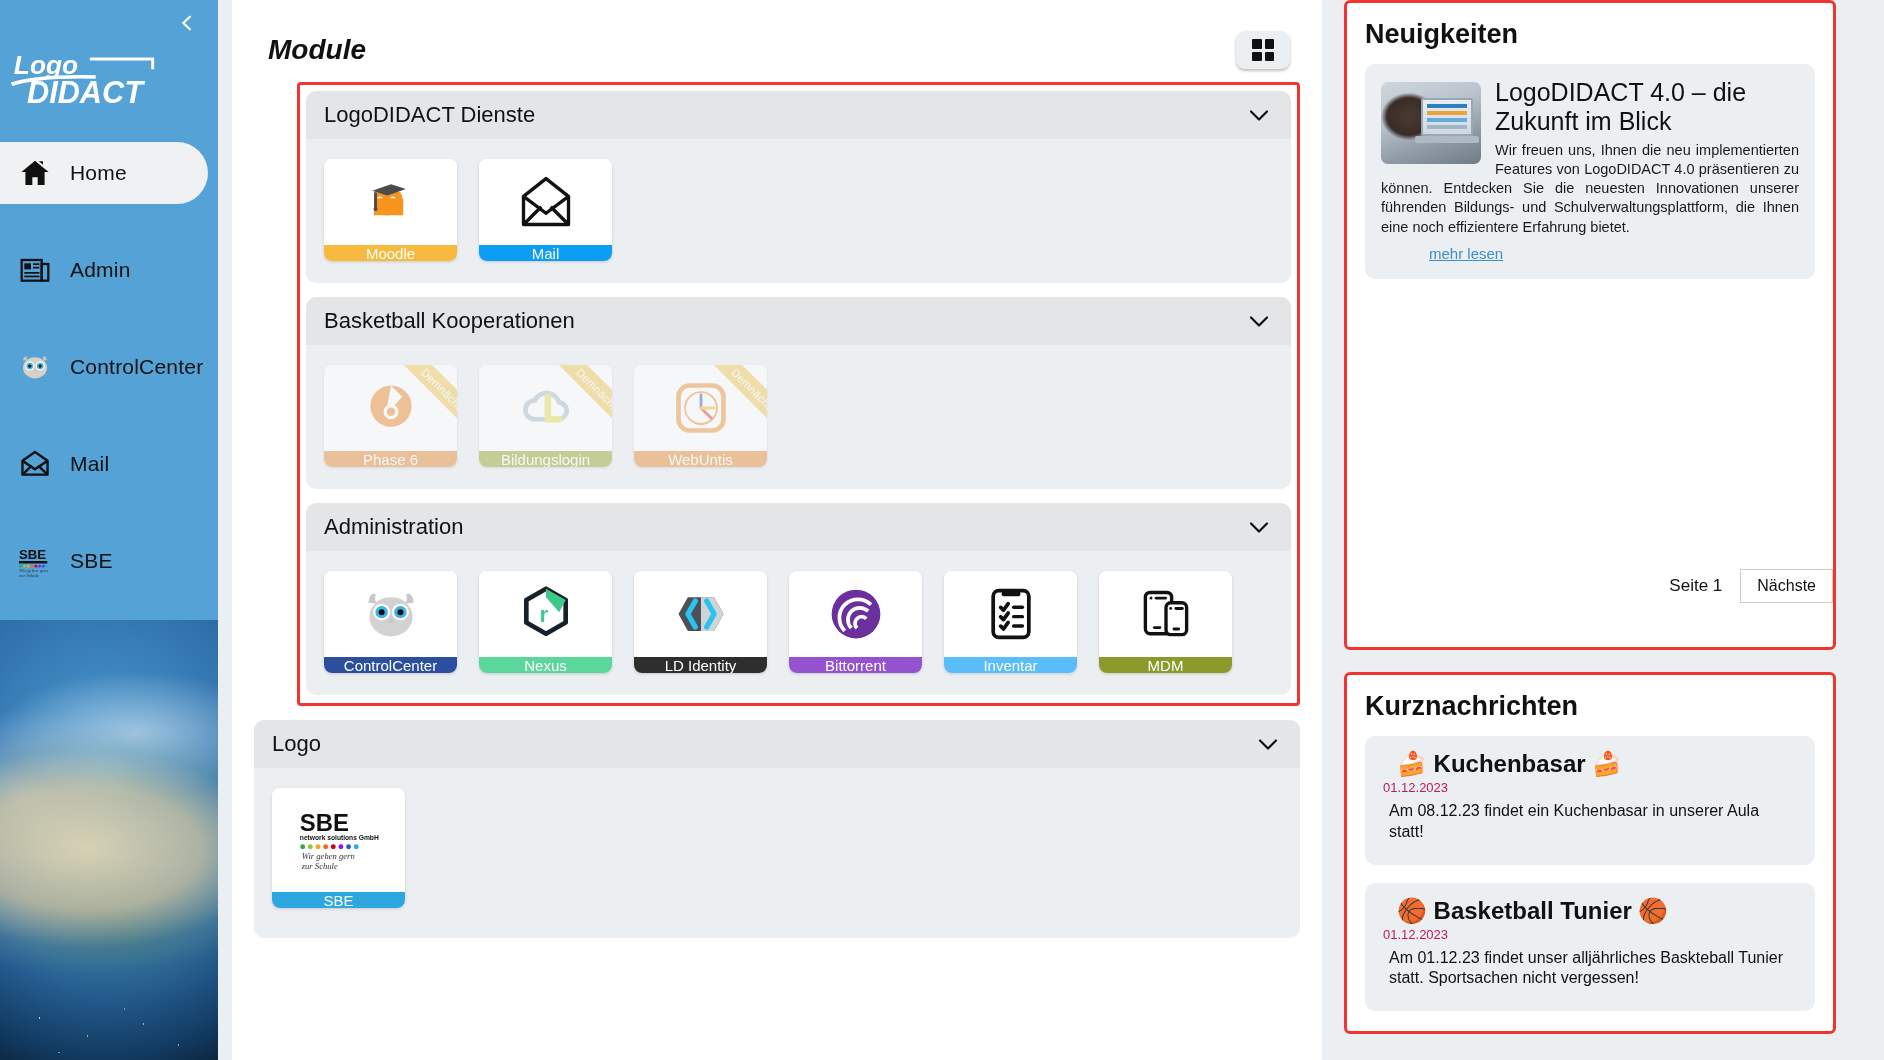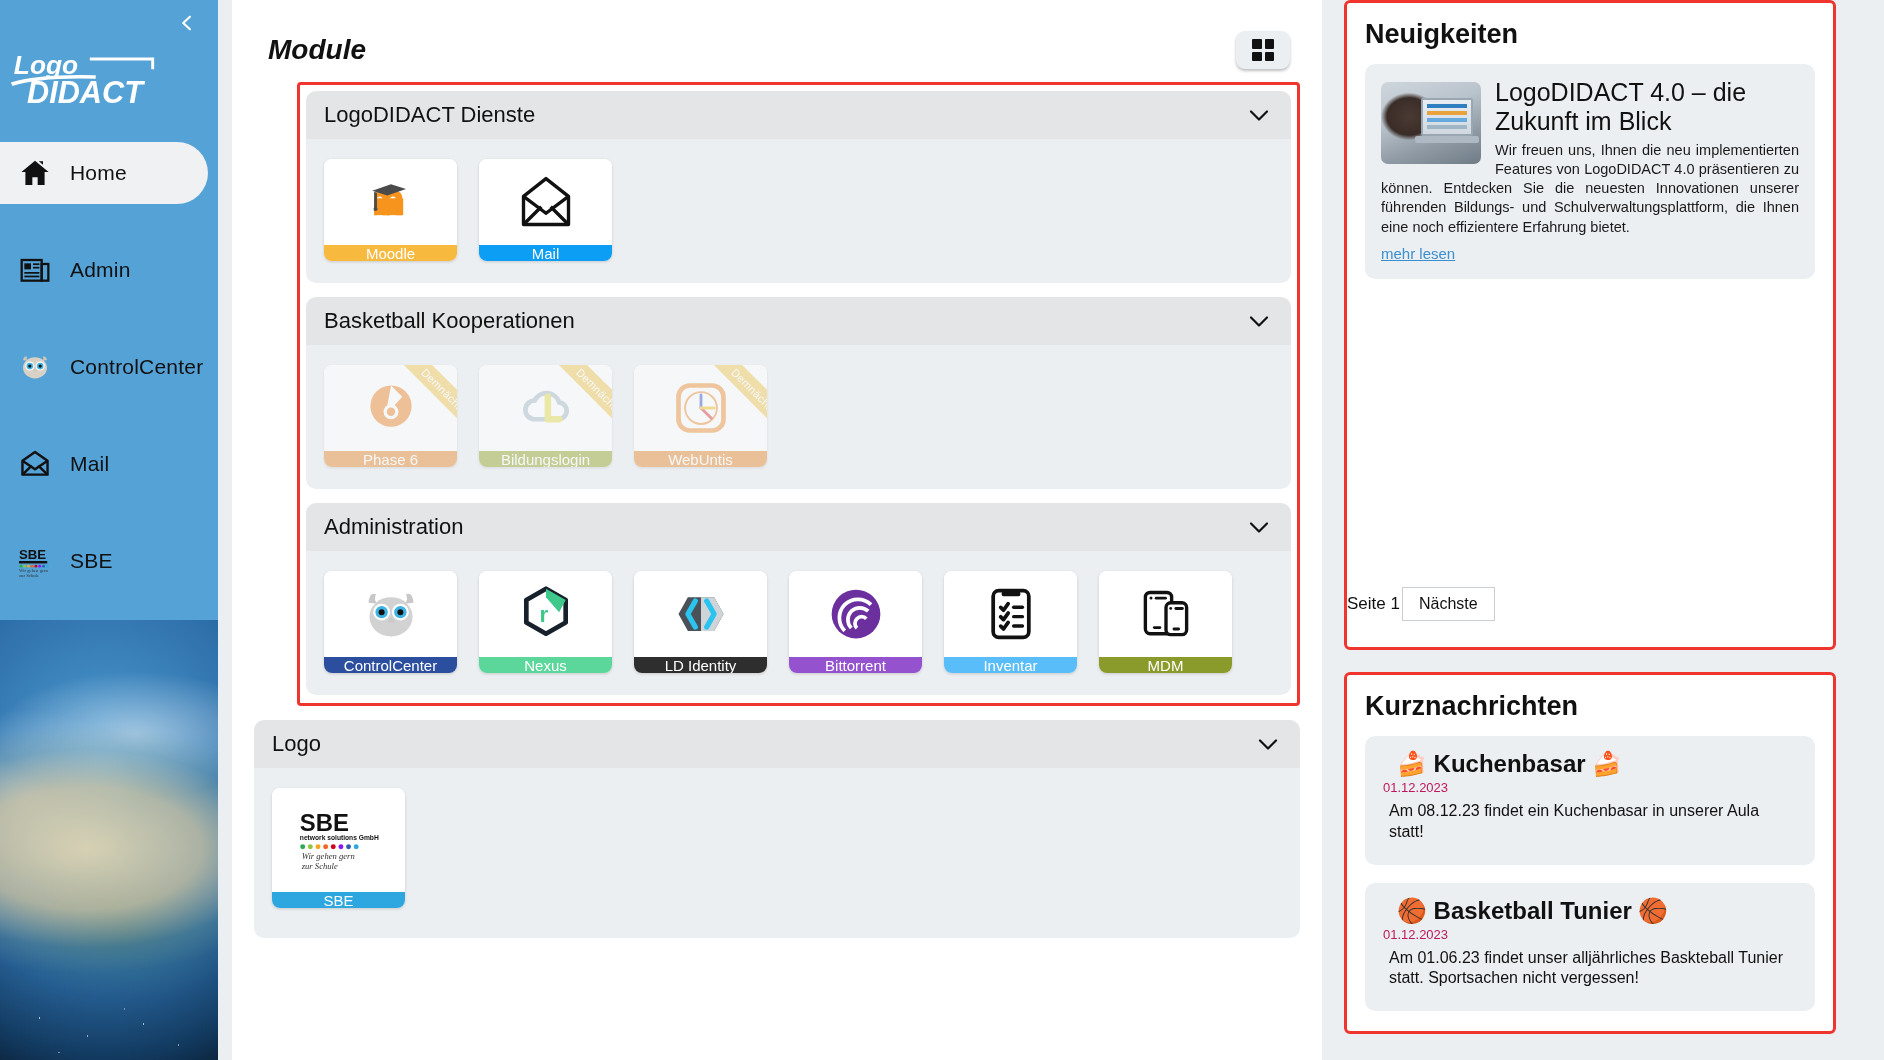--- a/index.html
+++ b/index.html
@@ -193,23 +193,23 @@
     border: 2px solid #9aa6b1; border-radius: 2px;
   }
   .news-thumb .lap i { position:absolute; left:4px; right:4px; height:4px; background:#2f7fc0; }
   .news-thumb .lap i:nth-child(1){ top:4px; }
   .news-thumb .lap i:nth-child(2){ top:11px; background:#e8a33d; }
   .news-thumb .lap i:nth-child(3){ top:18px; background:#66a9dd; }
   .news-thumb .lap i:nth-child(4){ top:25px; background:#9fb6c6; }
   .news-thumb .base { position:absolute; right:2px; top:54px; width:64px; height:7px; background:#aeb9c3; border-radius:2px; }
   .news-headline { font-size: 25px; color: #111; line-height: 1.17; margin: 0 0 4px 0; font-weight: 400;}
   .news-body { font-size: 14.5px; color: #1a1a1a; line-height: 1.33; margin: 0; text-align: justify; }
-  .news-more { font-size: 15px; color: #3a8fd0; text-decoration: underline; cursor: pointer; display: inline-block; margin-top: 8px; }
-
-  .pager { margin-top: auto; display: flex; align-items: center; justify-content: flex-start; gap: 2px; padding-bottom: 26px; }
+  .news-more { font-size: 15px; color: #3a8fd0; text-decoration: underline; cursor: pointer; display: inline-block; margin-top: 8px; margin-left: 48px; }
+
+  .pager { margin-top: auto; display: flex; align-items: center; justify-content: flex-end; gap: 18px; padding-bottom: 44px; }
   .pager-label { font-size: 17px; color: #111; }
   .pager-btn { font-size: 16px; color: #111; background: #fff; border: 1px solid #c9ced3; padding: 7px 16px; cursor: pointer; }
 
   .kn-outer { padding: 16px 18px 20px 18px; }
   .kn-item { background: #eceff1; border-radius: 10px; padding: 14px 18px 16px 18px; margin-bottom: 18px; }
   .kn-item:last-child { margin-bottom: 0; }
   .kn-head { font-size: 24px; color: #111; margin: 0 0 2px 14px; }
   .kn-date { font-size: 13px; color: #be185d; margin: 0 0 2px 0; }
   .kn-text { font-size: 16px; color: #111; line-height: 1.3; margin: 6px; }
 </style>
@@ -604,20 +604,20 @@
 
         <div class="kn-item">
           <h3 class="kn-head">🍰 Kuchenbasar 🍰</h3>
           <p class="kn-date">01.12.2023</p>
           <p class="kn-text">Am 08.12.23 findet ein Kuchenbasar in unserer Aula statt!</p>
         </div>
 
         <div class="kn-item">
           <h3 class="kn-head">🏀 Basketball Tunier 🏀</h3>
           <p class="kn-date">01.12.2023</p>
-          <p class="kn-text">Am 01.06.23 findet unser alljährliches Baskteball Tunier statt. Sportsachen nicht vergessen!</p>
+          <p class="kn-text">Am 01.12.23 findet unser alljährliches Baskteball Tunier statt. Sportsachen nicht vergessen!</p>
         </div>
       </div>
 
     </aside>
 
   </div>
 </div>
 
 </body></html>

